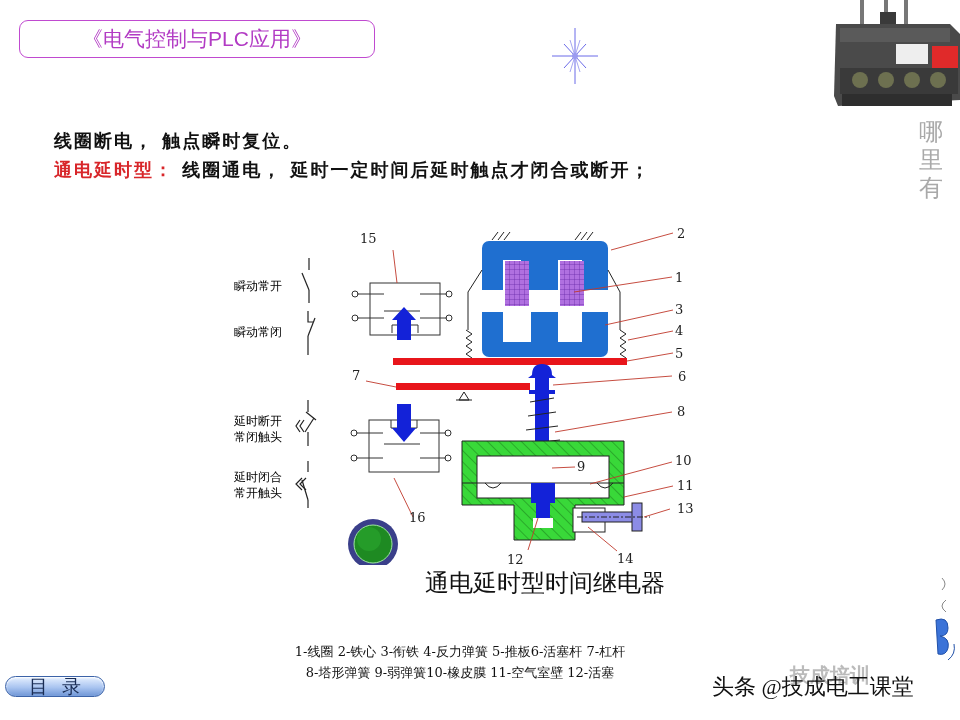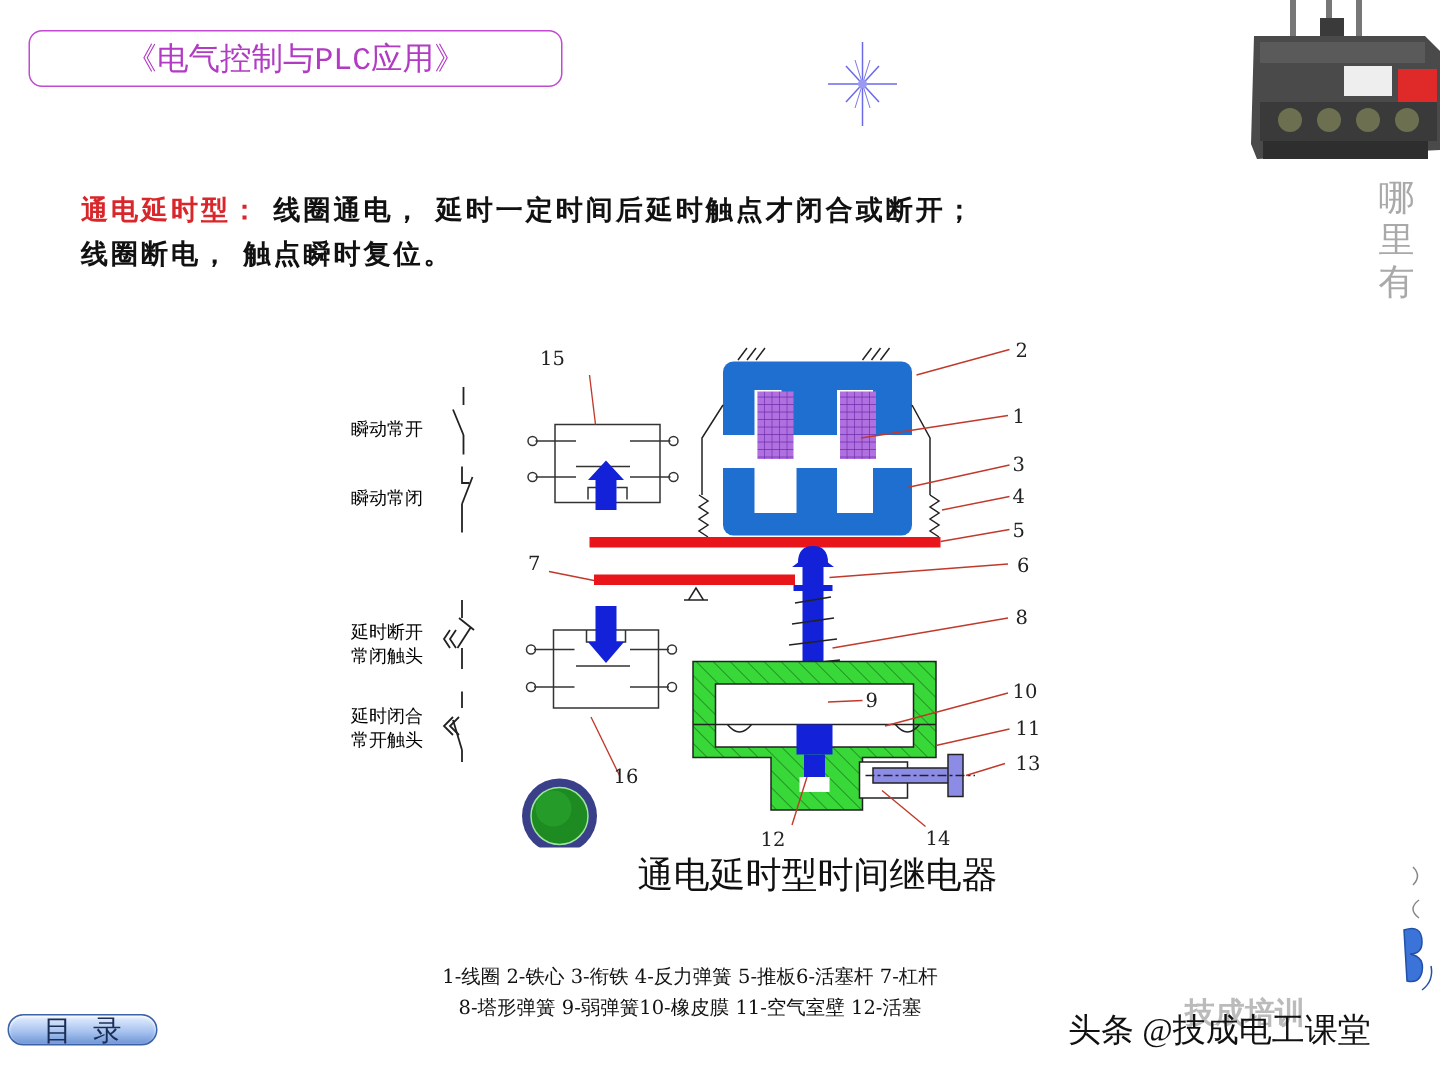--- a/index.html
+++ b/index.html
@@ -1,20 +1,20 @@
 <!DOCTYPE html>
 <html><head>
 <meta charset="utf-8">
 <style>
   html,body{margin:0;padding:0;}
   body{width:960px;height:720px;background:#fff;position:relative;overflow:hidden;
        font-family:"DejaVu Serif","Liberation Serif",serif;color:#111;}
   .title-box{position:absolute;left:19px;top:20px;width:354px;height:36px;border:1.5px solid #c04ad0;
        border-radius:9px;display:flex;align-items:center;justify-content:center;
-       color:#b23bc4;font-size:21px;font-family:Liberation Mono, monospace;}
+       color:#b23bc4;font-size:21px;font-family:Liberation Sans, sans-serif;}
   .sparkle{position:absolute;left:550px;top:28px;}
   .product{position:absolute;left:832px;top:0;}
   .side-text{position:absolute;left:918px;top:118px;width:26px;color:#a9a9a9;font-size:24px;
        line-height:28px;font-family:"DejaVu Sans","Liberation Sans",sans-serif;text-align:center;}
   .desc{position:absolute;left:54px;top:126px;font-size:18px;font-weight:bold;line-height:29px;letter-spacing:2px;}
   .desc .hl{color:#d8262a;}
   .diagram{position:absolute;left:220px;top:220px;}
   .caption{position:absolute;left:425px;top:567px;font-size:24px;color:#111;
        font-family:"DejaVu Sans","Liberation Sans",sans-serif;}
   .legend{position:absolute;left:240px;top:597px;width:440px;font-size:13px;line-height:21px;text-align:center;color:#111;margin-top:44px;}
@@ -63,22 +63,22 @@
   <rect x="10" y="94" width="110" height="12" fill="#2e2e2e"></rect>
 </svg>
 
 <div class="side-text">
   <div>哪</div>
   <div>里</div>
   <div>有</div>
 </div>
 
 <div class="desc">
+  <div>线圈断电， 触点瞬时复位。</div>
   <div><span class="hl">通电延时型：</span><span> 线圈通电， 延时一定时间后延时触点才闭合或断开；</span></div>
-  <div>线圈断电， 触点瞬时复位。</div>
 </div>
 
 <svg class="diagram" width="500" height="345" viewBox="220 220 500 345" font-family="DejaVu Serif, Liberation Serif, serif">
   <defs>
     <pattern id="coilgrid" width="5" height="5" patternUnits="userSpaceOnUse">
       <rect width="5" height="5" fill="#b070e0"></rect>
       <path d="M5 0 V5 M0 5 H5" stroke="#6a2aa8" stroke-width="0.8"></path>
     </pattern>
     <pattern id="hatch" width="8" height="8" patternUnits="userSpaceOnUse" patternTransform="rotate(-45)">
       <rect width="8" height="8" fill="#39d839"></rect>

